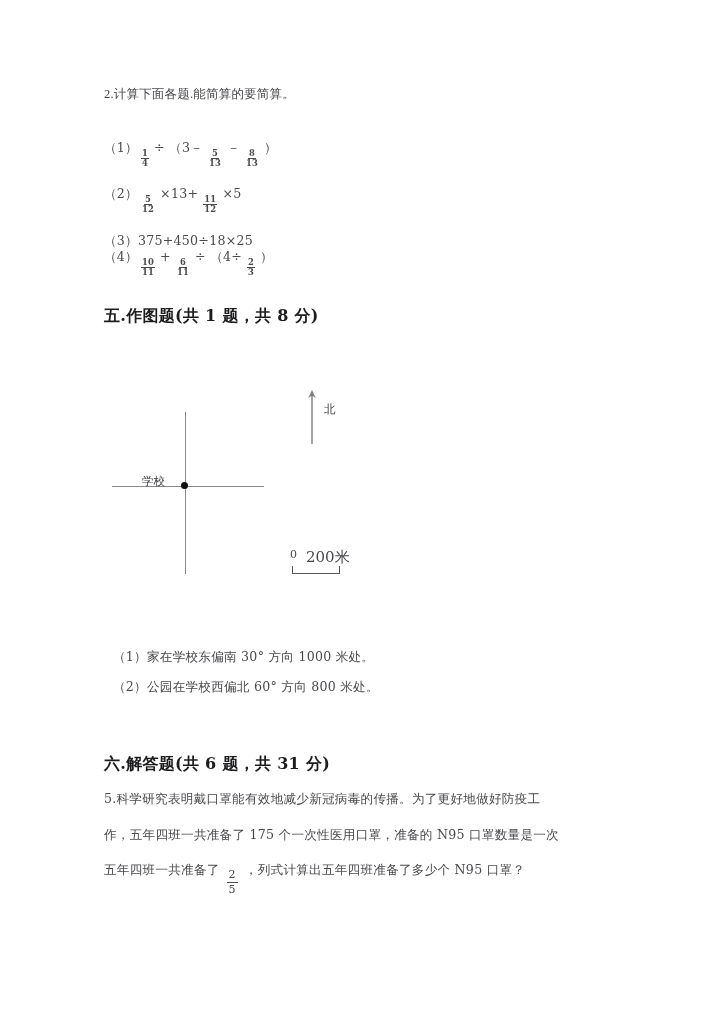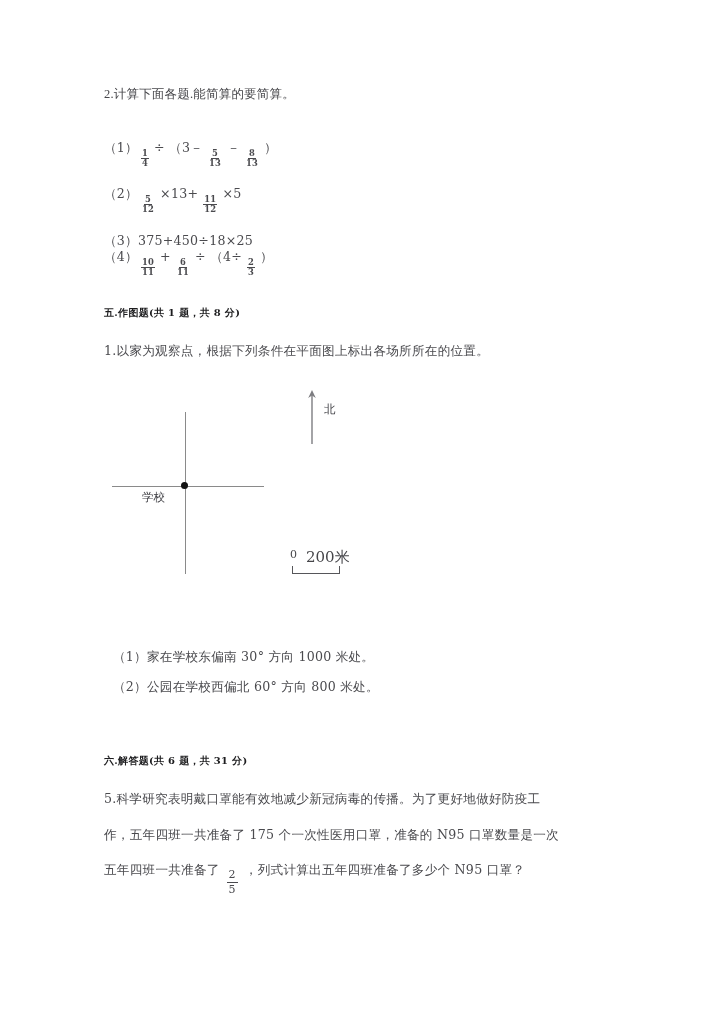--- a/index.html
+++ b/index.html
@@ -23,21 +23,21 @@
   .line {
     position: absolute;
     font-size: 12.5px;
     line-height: 1.0;
     color: #46464a;
     white-space: nowrap;
     letter-spacing: 0.2px;
   }
   .section-head {
     position: absolute;
-    font-size: 10px;
+    font-size: 16px;
     font-weight: bold;
     color: #1d1d1f;
     white-space: nowrap;
     letter-spacing: 0.3px;
   }
   .qtext {
     position: absolute;
     font-size: 12.6px;
     color: #4a4a4e;
     white-space: nowrap;
@@ -105,21 +105,21 @@
     left: 81px;
     top: 102px;
     width: 7px;
     height: 7px;
     background: #111111;
     border-radius: 50%;
   }
   .school-label {
     position: absolute;
     left: 42px;
-    top: 110px;
+    top: 94px;
     font-size: 11.5px;
     color: #3d3d42;
     white-space: nowrap;
   }
   .north-arrow {
     position: absolute;
     left: 205px;
     top: 8px;
     width: 14px;
     height: 58px;
@@ -207,23 +207,20 @@
         <span class="num">6</span>
         <span class="den">11</span>
       </span><span class="op">÷ （4÷</span><span class="frac">
         <span class="num">2</span>
         <span class="den">3</span>
       </span><span class="op">）</span>
   </div>
 
   <div class="section-head" style="left:104px; top:306px;">五.作图题(共 1 题，共 8 分)</div>
 
-  <div class="qtext" style="left:104px; top:343px;">
-    <span>1.</span><span>以家为观察点，根据下列条件在平面图上标出各场所所在的位置。</span>
-  </div>
 
   <div class="diagram">
 
     <div class="axis-h"></div>
     <div class="axis-v"></div>
     <div class="origin-dot"></div>
 
     <div class="school-label">学校</div>
 
     <div class="north-arrow">

